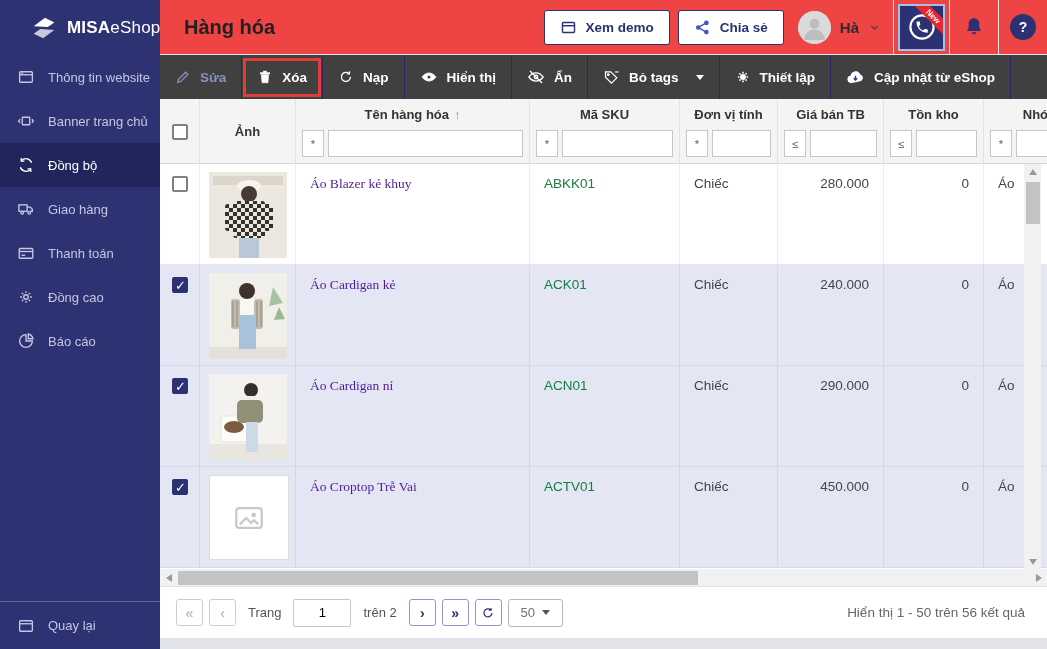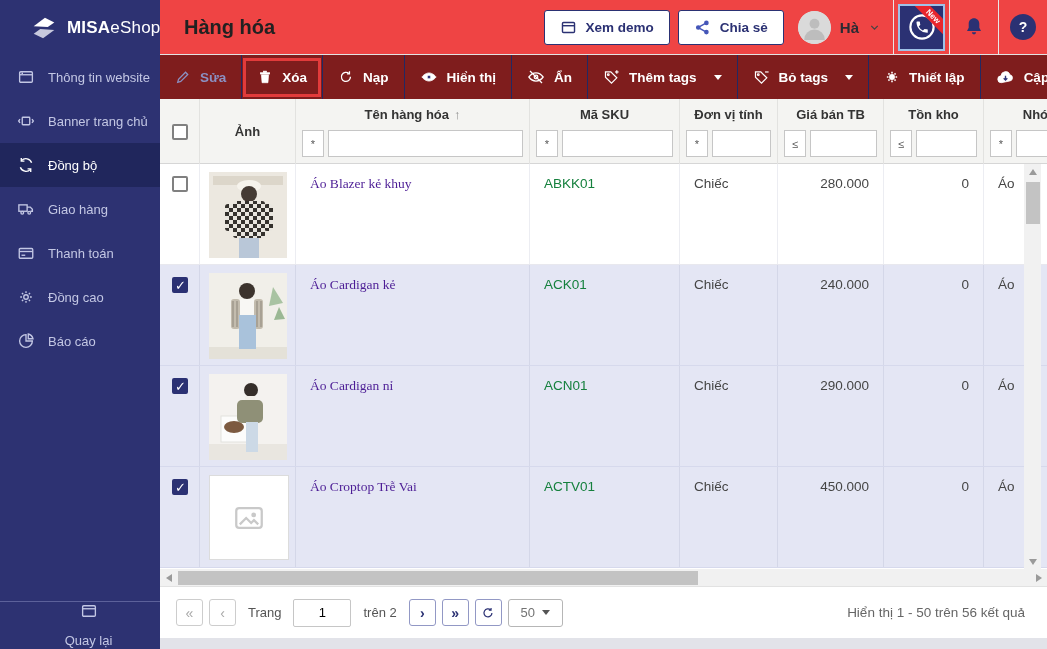--- a/index.html
+++ b/index.html
@@ -12,21 +12,21 @@
   .sidebar { position:absolute; left:0; top:0; width:160px; height:649px; background:#2d3272; z-index:5; }
   .logo-area { height:55px; display:flex; align-items:center; gap:8px; padding-left:29px; }
   .brand { color:#fff; font-size:17px; letter-spacing:.2px; white-space:nowrap; }
   .brand b { font-weight:700; }
   .nav-item { height:44px; display:flex; align-items:center; gap:13px; padding-left:17px;
               color:#c3c7e4; font-size:13px; cursor:pointer; }
   .nav-item svg { stroke:#c3c7e4; }
   .nav-item.active { background:#20265c; color:#fff; }
   .nav-item.active svg { stroke:#fff; }
   .back-item { position:absolute; bottom:0; left:0; width:100%; height:48px;
-               border-top:1px solid rgba(150,155,205,.45);flex-direction:column; }
+               border-top:1px solid rgba(150,155,205,.45); }
 
   
   .main { position:absolute; left:160px; top:0; right:0; bottom:0; display:flex; flex-direction:column; }
 
   
   .topbar { height:55px; background:#ef4444; border-bottom:1px solid #e3e3e3; display:flex; align-items:center; flex-shrink:0; }
   .page-title { font-size:20px; font-weight:700; color:#212121; margin-left:24px; }
   .tb-right { margin-left:auto; display:flex; align-items:center; height:100%; }
   .btn-outline { height:35px; border:1px solid #2b3173; border-radius:3px; background:#fff; color:#2b3173;
                  font-size:13.5px; font-weight:700; display:flex; align-items:center; gap:9px; padding:0 15px;
@@ -37,21 +37,21 @@
   .icon-cell { width:49px; height:55px; border-left:1px solid #e7e7e7; display:flex; align-items:center; justify-content:center; cursor:pointer; }
   .tile-wrap { width:56px; }
   .tile-phone { width:47px; height:47px; background:#2b3173; border:2px solid #9fc2e8; position:relative; overflow:hidden;
                 display:flex; align-items:center; justify-content:center; cursor:pointer; }
   .ribbon { position:absolute; top:5px; right:-14px; width:48px; transform:rotate(45deg);
             background:#e8262d; color:#fff; font-size:8px; font-weight:700; text-align:center; line-height:11px; }
   .help-circle { width:26px; height:26px; border-radius:50%; background:#2b3173; color:#fff; font-size:14px;
                  font-weight:700; display:flex; align-items:center; justify-content:center; }
 
   
-  .toolbar { height:44px; background:#7f1d1d; display:flex; flex-shrink:0; color:#fff; }
+  .toolbar { height:44px; background:#404040; display:flex; flex-shrink:0; color:#fff; }
   .tb-item { display:flex; align-items:center; gap:9px; padding:0 15px; font-size:13.5px; font-weight:600;
              border-right:1px solid #232862; cursor:pointer; position:relative; white-space:nowrap; }
   .tb-item svg { stroke:#fff; flex-shrink:0; }
   .tb-item.disabled { color:#8b90c2; cursor:default; }
   .tb-item.disabled svg { stroke:#8b90c2; }
   .caret { width:0; height:0; border-left:4px solid transparent; border-right:4px solid transparent;
            border-top:5px solid #fff; margin-left:8px; }
   .ann-box { position:absolute; top:3px; bottom:2px; left:1px; right:1px; border:3px solid #e23b3b; pointer-events:none; }
 
   
@@ -326,32 +326,20 @@
           </svg>
       </span>
       <span>Ẩn</span>
     </div>
     <div class="tb-item">
       <span>
         <svg viewBox="0 0 24 24" width="17" height="17" fill="none" stroke-width="1.7">
             <path d="M3.5 11.5V4h7.5l8.5 8.5-7.5 7.5z"></path>
             <circle cx="7.5" cy="8" r="1.2"></circle>
             <line x1="17" y1="4.2" x2="22" y2="4.2"></line>
-            <line x1="19.5" y1="1.7" x2="19.5" y2="6.7"></line>
-          </svg>
-      </span>
-      <span>Thêm tags</span>
-      <span class="caret"></span>
-    </div>
-    <div class="tb-item">
-      <span>
-        <svg viewBox="0 0 24 24" width="17" height="17" fill="none" stroke-width="1.7">
-            <path d="M3.5 11.5V4h7.5l8.5 8.5-7.5 7.5z"></path>
-            <circle cx="7.5" cy="8" r="1.2"></circle>
-            <line x1="17" y1="4.2" x2="22" y2="4.2"></line>
           </svg>
       </span>
       <span>Bỏ tags</span>
       <span class="caret"></span>
     </div>
     <div class="tb-item">
       <span>
         <svg viewBox="0 0 24 24" width="16" height="16" fill="none" stroke-width="2.4">
             <circle cx="12" cy="12" r="3.2" fill="#fff"></circle>
             <path d="M12 4.3v2.4M12 17.3v2.4M4.3 12h2.4M17.3 12h2.4M6.6 6.6l1.7 1.7M15.7 15.7l1.7 1.7M17.4 6.6l-1.7 1.7M8.3 15.7l-1.7 1.7"></path>

